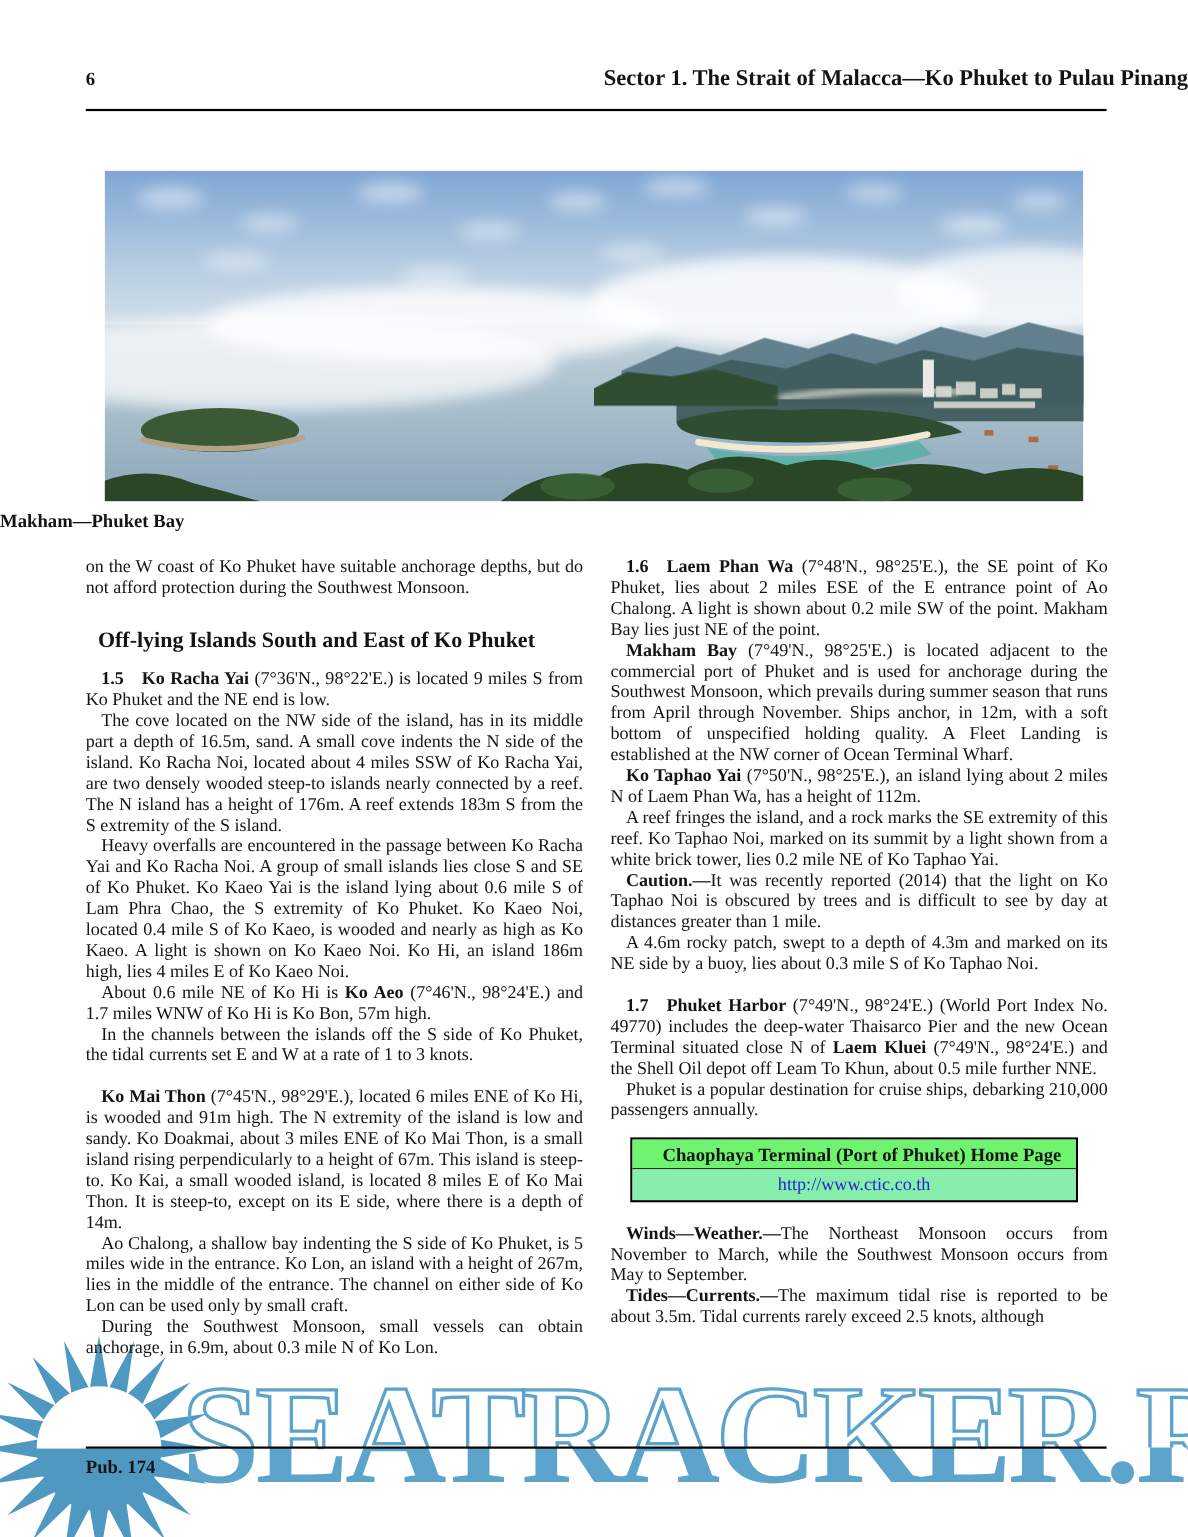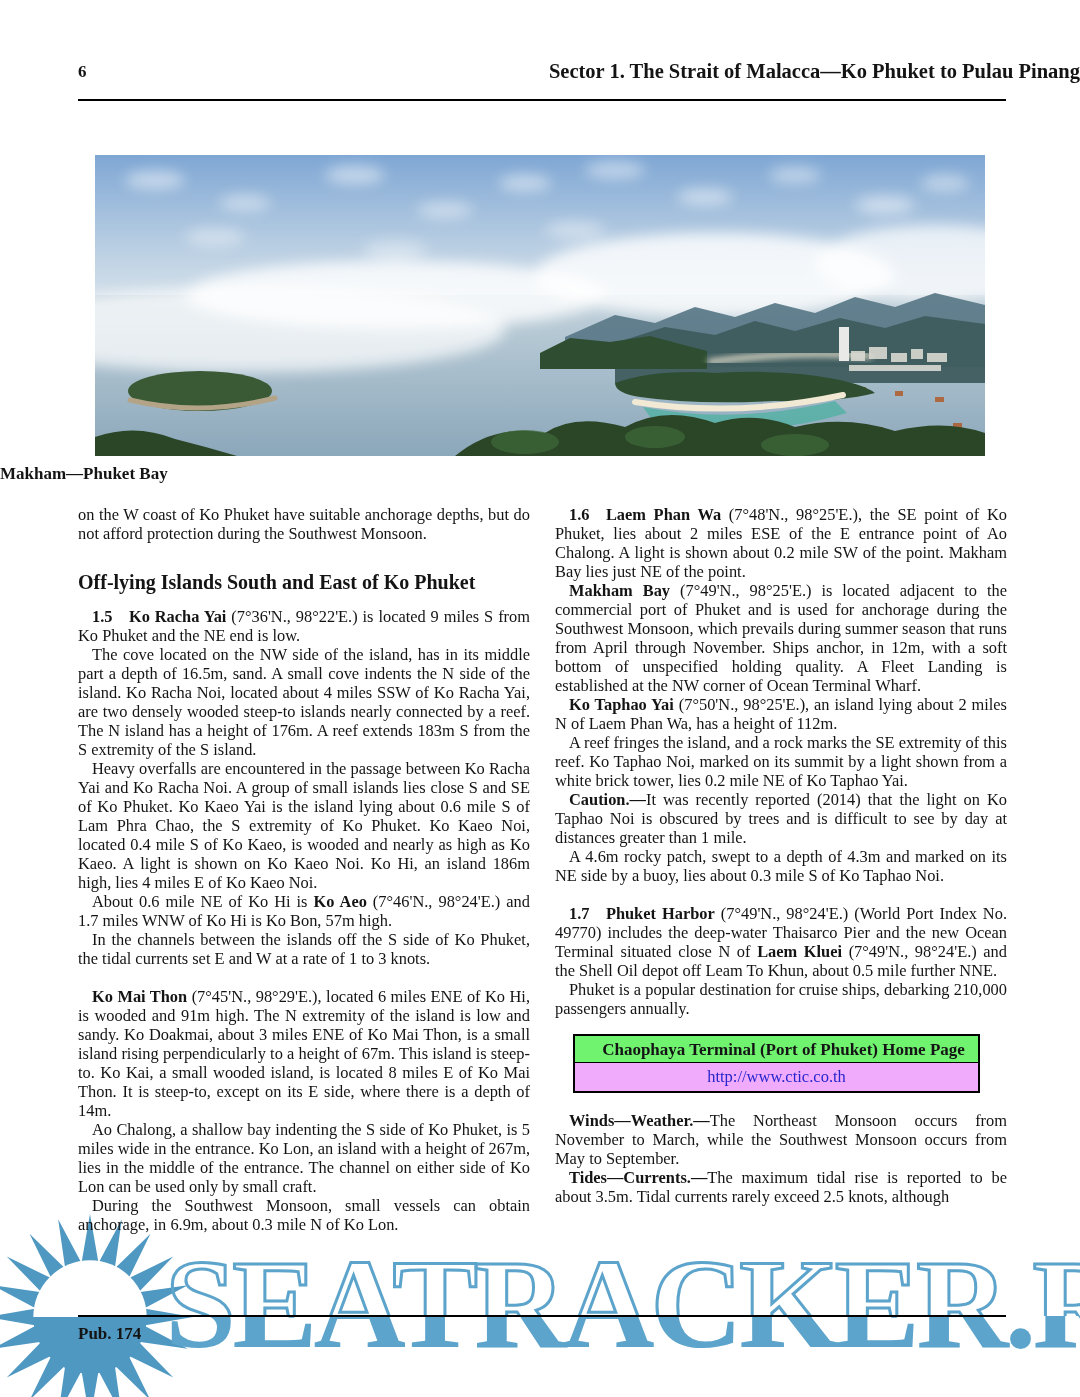--- a/index.html
+++ b/index.html
@@ -16,27 +16,27 @@
            font-size:17px;font-weight:bold;}
   
   .columns{position:absolute;left:78px;top:505px;width:929px;z-index:2;}
   .col{position:absolute;top:0;width:452px;font-size:16.4px;line-height:19px;
        text-align:justify;}
   .col-left{left:0;}
   .col-right{left:477px;}
   .para{margin:0;}
   .para.indent{text-indent:14px;}
   .para.gap{margin-top:19px;}
-  .section-heading{font-size:20px;font-weight:bold;margin:27px 0 13px 0;line-height:24px;
+  .section-heading{font-size:20px;font-weight:bold;margin:27px 0 13px 11px;line-height:24px;
                    text-align:left;}
   
   .linkbox{border:2px solid #000;margin:16px 27px 18px 18px;text-align:center;}
   .linkbox-header{border-bottom:1.5px solid #000;padding:4px 2px 3px 2px;
                   font-size:17px;font-weight:bold;}
-  .linkbox-body{padding:4px 2px 5px 2px;background:#f0abfc;}
+  .linkbox-body{padding:4px 2px 5px 2px;background:#86efac;}
   .linkbox-url{font-size:16.5px;text-decoration:none;cursor:pointer;}
   
   .ftr-rule{position:absolute;left:78px;top:1315px;width:928px;height:2px;background:#000;z-index:2;}
   .ftr-pub{position:absolute;left:78px;top:1324px;font-size:17px;font-weight:bold;z-index:2;text-align:right;}
   
   .wm-layer{position:absolute;left:0;top:0;width:1080px;height:1397px;z-index:1;pointer-events:none;}
   .wm-text-svg{position:absolute;left:165px;top:1225px;}
   .wmtext{font-family:"Liberation Serif","DejaVu Serif",serif;font-weight:bold;
           font-size:128px;letter-spacing:-4px;}
   .sun-svg{position:absolute;left:-15px;top:1212px;}

